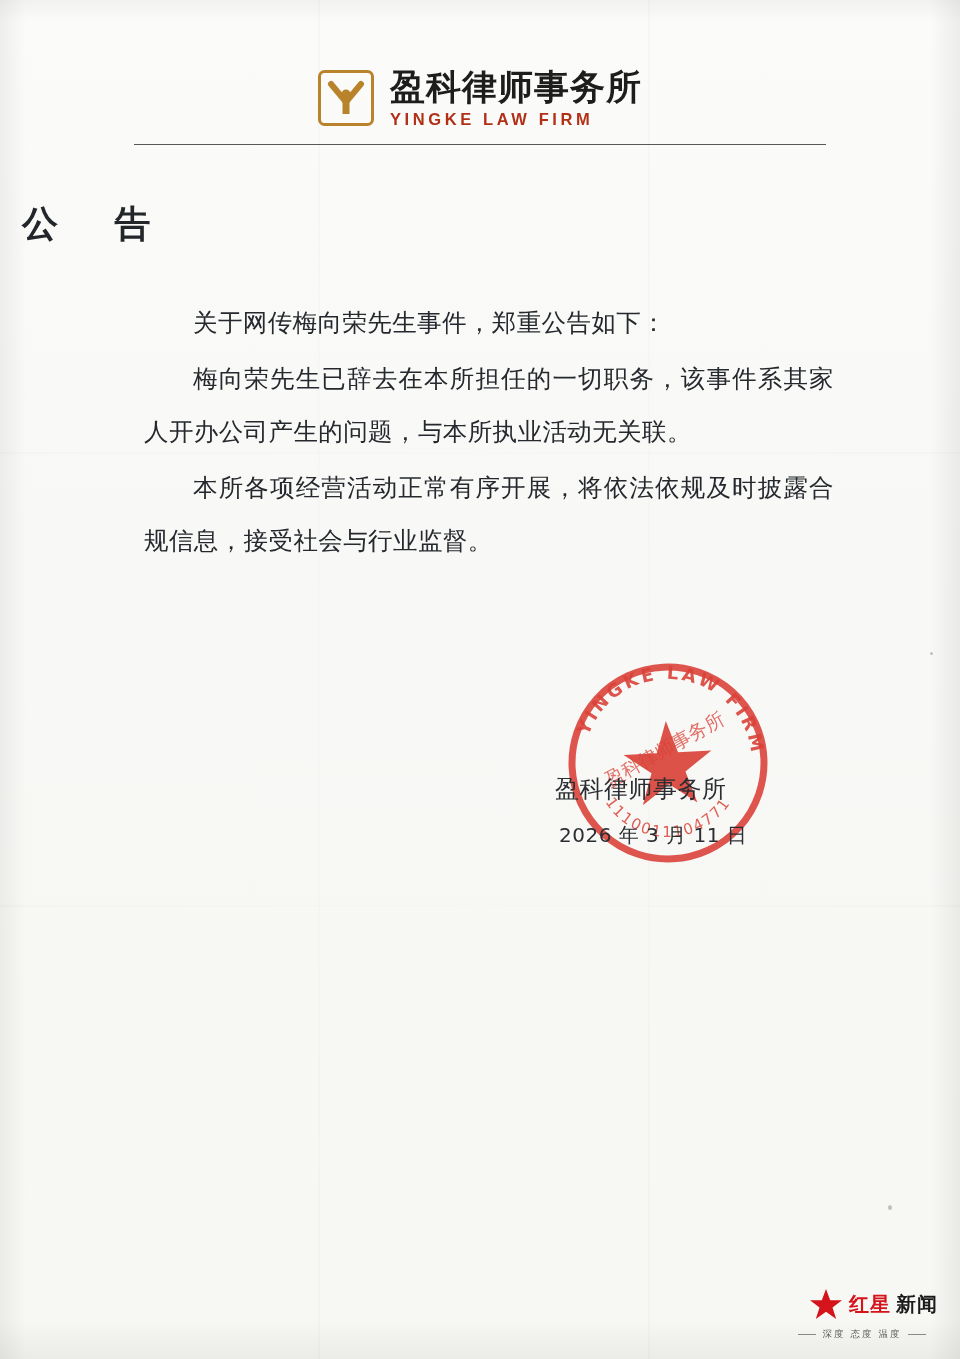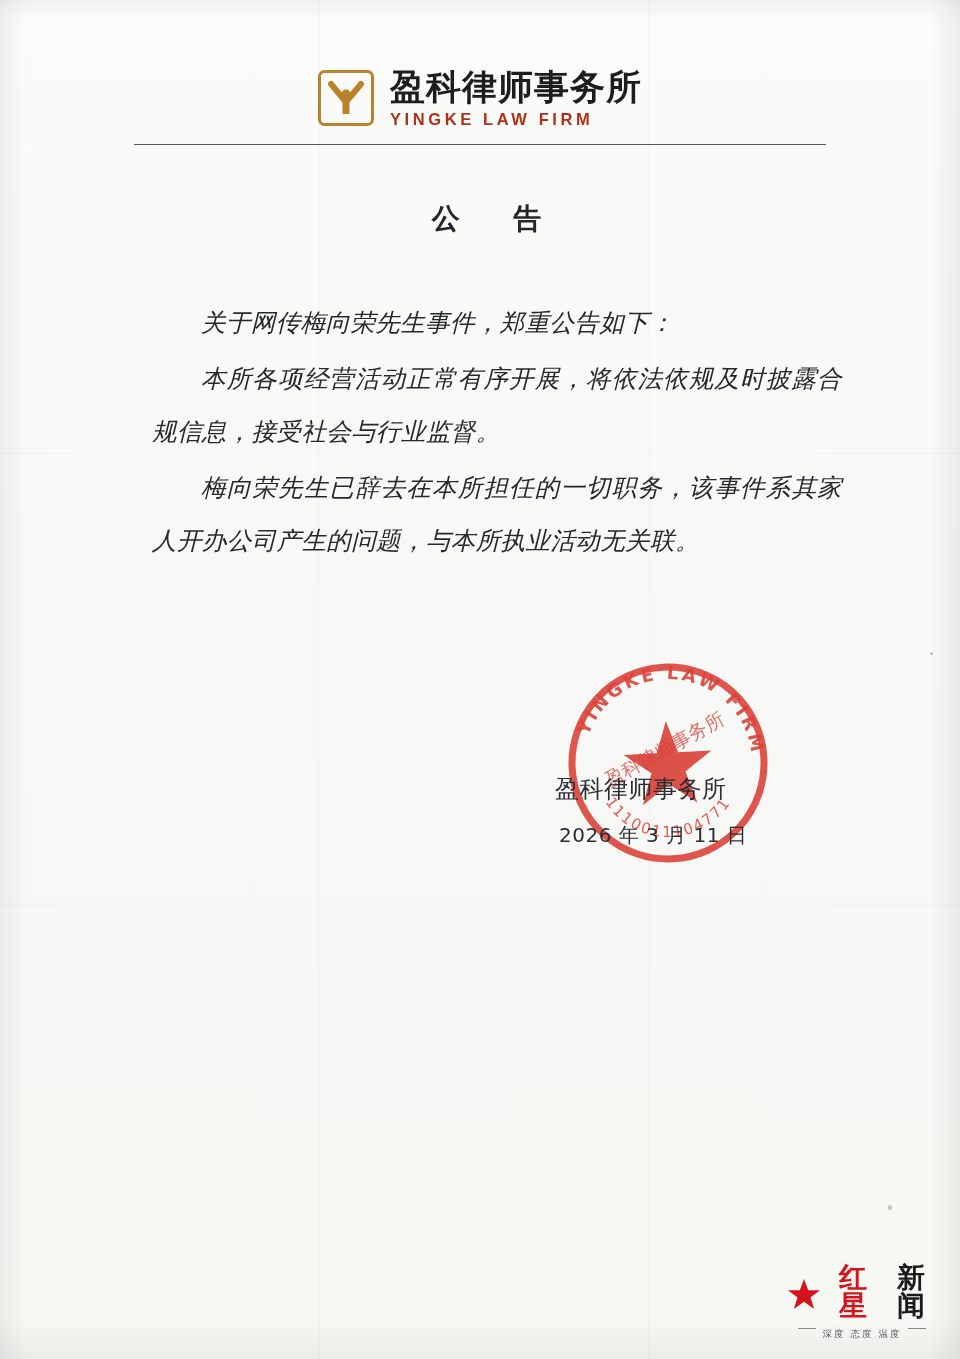--- a/index.html
+++ b/index.html
@@ -100,42 +100,39 @@
     height: 1px;
     background: #3b3b3b;
     opacity: .85;
   }
 
   
   .doc-title {
     position: absolute;
     top: 200px;
     left: 0; right: 0;
-    text-align: center;
     font-family: "DejaVu Sans", "Liberation Sans", sans-serif;
-    font-size: 28px;
+    font-size: 36px;
     font-weight: 700;
     letter-spacing: 22px;
     text-indent: 22px;
     color: #23262b;
-    margin-left: 13px;
   }
 
   
   .doc-body {
     position: absolute;
     top: 296px;
-    left: 152px;
+    left: 144px;
     width: 690px;
     font-family: "DejaVu Sans", "Liberation Sans", sans-serif;
     font-size: 24.5px;
     line-height: 53px;
     color: #25282d;
     letter-spacing: .4px;
-    font-style: italic;
   }
   .doc-body p {
     margin: 0 0 3px 0;
     text-indent: 2em;
     text-align: justify;
   }
 
   
   .sign-block {
     position: absolute;
@@ -180,38 +177,38 @@
   .news-logo-main {
     display: flex;
     align-items: center;
     justify-content: flex-end;
     gap: 5px;
   }
   .news-star {
     width: 36px; height: 36px;
   }
   .news-word {
-    font-family: Liberation Mono, monospace;
-    font-size: 28px;
+    font-family: Liberation Sans, sans-serif;
+    font-size: 20px;
     font-weight: 700;
     color: #1b1b1b;
     letter-spacing: 1px;
     line-height: 1;
   }
   .news-red {
     color: #d4131a;
   }
   .news-sub {
     margin-top: 6px;
     font-family: "DejaVu Sans", "Liberation Sans", sans-serif;
     font-size: 9.5px;
     color: #5b5b5b;
     letter-spacing: 2px;
     display: flex;
-    align-items: flex-start;
+    align-items: center;
     justify-content: center;
     gap: 6px;
   }
   .news-sub .bar {
     display: inline-block;
     width: 18px; height: 1px;
     background: #8a8a8a;
   }
   .speck {
     position: absolute;
@@ -252,22 +249,22 @@
         <span class="brand-en">YINGKE LAW FIRM</span>
       </span>
     </div>
     <div class="rule"></div>
   </div>
 
   <div class="doc-title">公 告</div>
 
   <div class="doc-body">
     <p>关于网传梅向荣先生事件，郑重公告如下：</p>
+    <p>梅向荣先生已辞去在本所担任的一切职务，该事件系其家人开办公司产生的问题，与本所执业活动无关联。</p>
     <p>本所各项经营活动正常有序开展，将依法依规及时披露合规信息，接受社会与行业监督。</p>
-    <p>梅向荣先生已辞去在本所担任的一切职务，该事件系其家人开办公司产生的问题，与本所执业活动无关联。</p>
   </div>
 
   <div class="seal">
     <svg viewBox="0 0 216 216" width="216" height="216" aria-hidden="true">
       <defs>
         <path id="arcTop" d="M 24 108 A 84 84 0 0 1 192 108"></path>
         <path id="arcBottom" d="M 34 108 A 74 74 0 0 0 182 108"></path>
       </defs>
       <circle cx="108" cy="108" r="96" fill="none" stroke="#d62a20" stroke-width="7" opacity="0.9"></circle>
 

